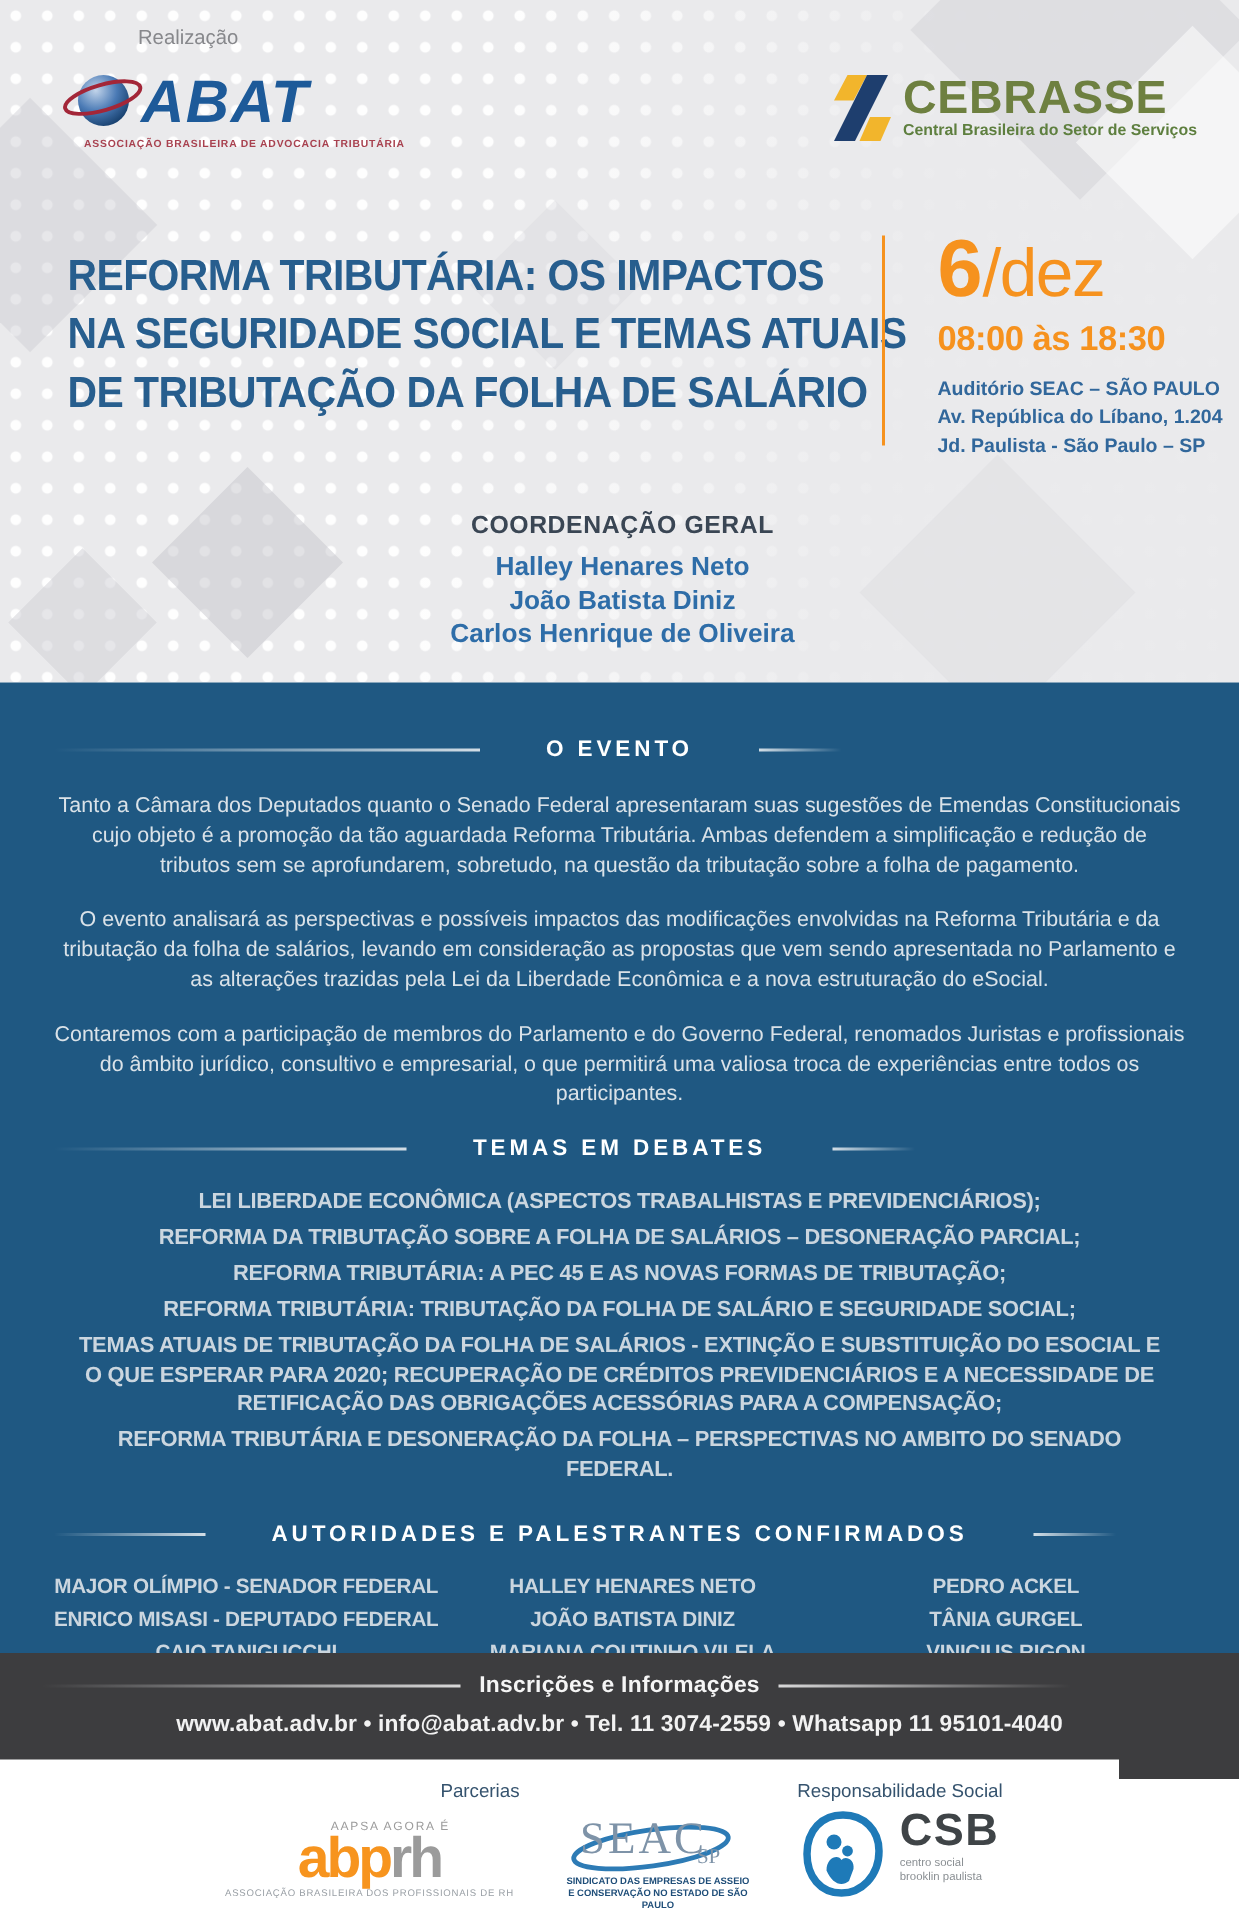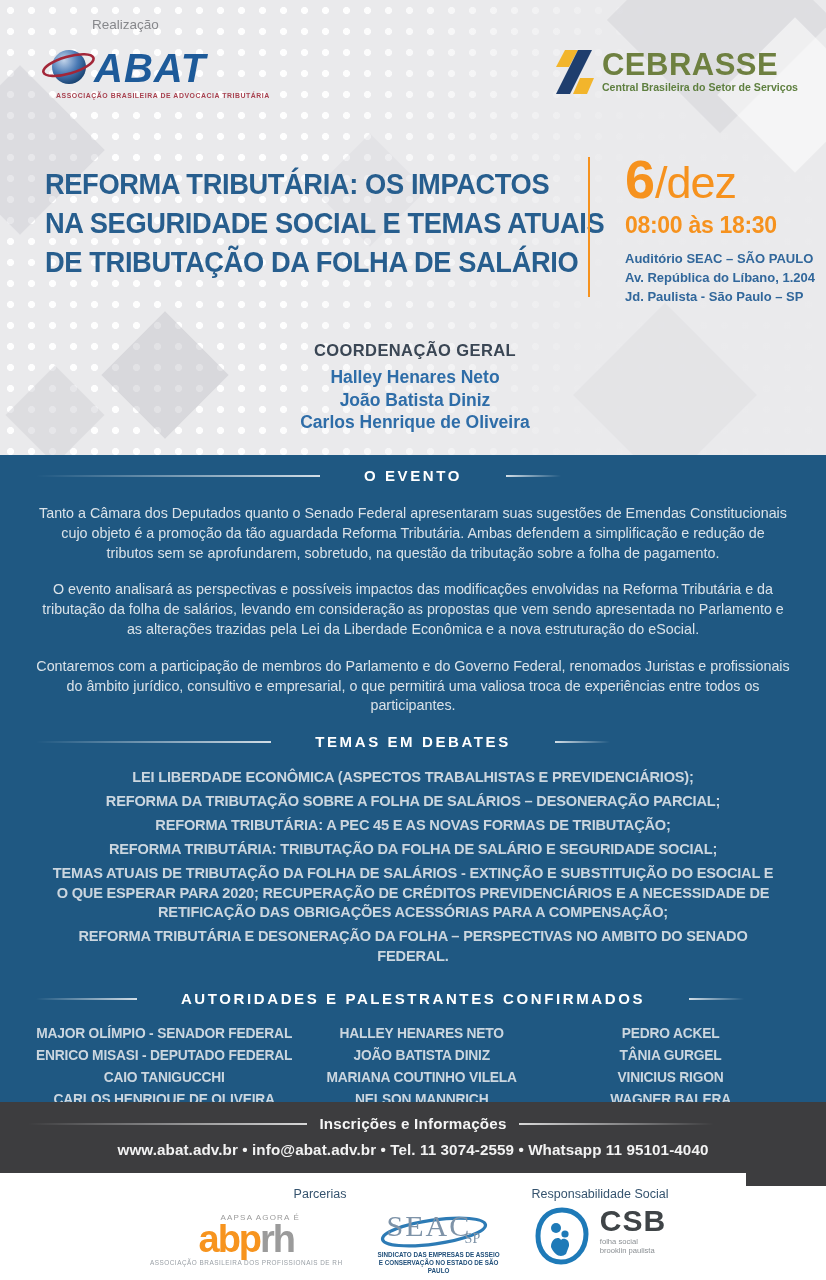--- a/index.html
+++ b/index.html
@@ -55,21 +55,21 @@
   .venue{margin-top:10px;}
   .venue div{font-size:13px;font-weight:bold;color:#31679B;line-height:19px;white-space:nowrap;}
 
   
   .coord{position:absolute;left:160px;top:341px;width:510px;text-align:center;}
   .coord-h{font-size:16.5px;font-weight:800;color:#3A4654;letter-spacing:.4px;margin-bottom:6px;}
   .coord-names div{font-size:17.5px;font-weight:bold;color:#2E6DA8;line-height:22.5px;}
 
   
   .event{position:absolute;top:455px;left:0;width:826px;height:647px;background:#1F5882;
-         padding:12px 36px 0;box-sizing:border-box;overflow:hidden;}
+         padding:36px 36px 0;box-sizing:border-box;overflow:hidden;}
   .sec-head{display:grid;grid-template-columns:1fr auto 1fr;align-items:center;column-gap:44px;}
   .sec-head h2{margin:0;font-size:15px;font-weight:800;color:#fff;letter-spacing:2.6px;white-space:nowrap;}
   .line-l{height:2px;background:linear-gradient(to right, rgba(255,255,255,0), rgba(255,255,255,.8));justify-self:stretch;}
   .line-r{height:2px;width:55px;background:linear-gradient(to left, rgba(255,255,255,0), rgba(255,255,255,.8));justify-self:start;}
   .head-evento{margin-bottom:20px;}
   .paras p{margin:0 0 17px;font-size:14.3px;line-height:19.8px;color:#DAE2E8;text-align:center;}
   .head-temas{margin:14px 0 18px;}
   .topics{padding:0 12px;}
   .topics div{font-size:14.6px;font-weight:bold;color:#CBD6DF;line-height:19.5px;
               text-align:center;margin-bottom:4.5px;letter-spacing:-.2px;}
@@ -308,19 +308,19 @@
           <path d="M28 3 C42 3 52 13 52 27 C52 44 40 55 27 55 C13 55 4 44 4 29 C4 13 14 3 28 3 Z" fill="none" stroke="#1E7AB8" stroke-width="5"></path>
           <circle cx="22" cy="21" r="5" fill="#1E7AB8"></circle>
           <circle cx="31" cy="27" r="3.6" fill="#1E7AB8"></circle>
           <path d="M17 40 C17 31 25 29 27 33 C29 30 36 32 35 39 L32 47 C27 51 21 49 17 40 Z" fill="#1E7AB8"></path>
         </svg>
       </span>
       <span class="csb-text">
         <div class="csb-name">CSB</div>
         <div class="csb-cap">
 
-        <div>folha social</div>
+        <div>centro social</div>
             <div>brooklin paulista</div>
           </div>
       </span>
     </div>
   </div>
 </div>
 
 </body></html>

